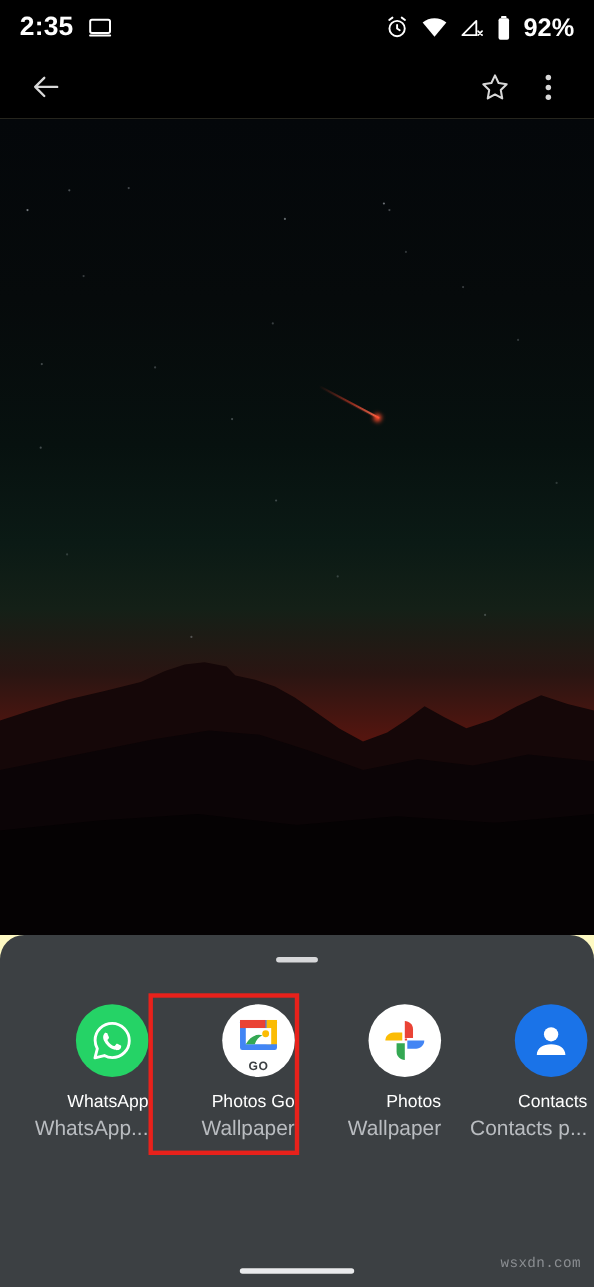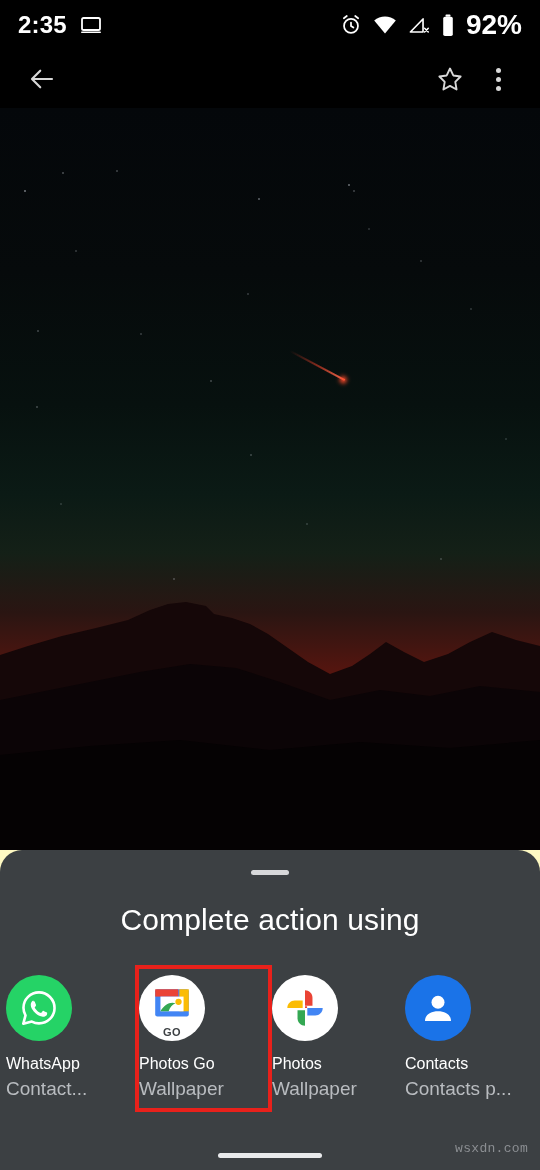--- a/index.html
+++ b/index.html
@@ -23,21 +23,21 @@
     display:flex; align-items:center;
     padding:0 18px;
     z-index:40;
   }
   .sb-left { display:flex; align-items:center; gap:12px; }
   .sb-clock {
     color:#fff; font-size:24px; font-weight:700; letter-spacing:.2px;
     line-height:1;
   }
   .sb-right { margin-left:auto; display:flex; align-items:center; gap:11px; }
-  .sb-pct { color:#fff; font-size:28px; font-weight:700; line-height:1; }
+  .sb-pct { color:#fff; font-size:23px; font-weight:700; line-height:1; }
   .ic { display:block; }
 
   
   .toolbar {
     position:absolute; top:50px; left:0; width:540px; height:58px;
     background:#000;
     display:flex; align-items:center;
     padding:0 18px;
     z-index:35;
   }
@@ -120,21 +120,21 @@
     font-weight:400;
     letter-spacing:.1px;
   }
   .app-row {
     margin-top:30px;
     display:flex;
     padding:0 4px;
   }
   .app-cell {
     flex:1 1 0;
-    display:flex; flex-direction:column; align-items:flex-start;
+    display:flex; flex-direction:column; align-items:flex-end;
     padding:8px 2px 10px;
     cursor:pointer;
     position:relative;
   }
   .app-cell.highlight {
     outline:4px solid #e8211b;
     outline-offset:-2px;
   }
   .app-icon {
     width:66px; height:66px; border-radius:50%;
@@ -284,40 +284,39 @@
                L232 68 L250 74 L268 84 L288 98 L308 112 L330 124 L352 116 L370 104 L386 92
                L404 102 L424 112 L448 104 L470 92 L492 82 L516 90 L540 96 L540 300 L0 300 Z" fill="#150708"></path>
       <path d="M0 150 L40 142 L90 132 L140 122 L190 114 L236 118 L280 132 L330 150
                L380 140 L430 146 L480 136 L540 142 L540 300 L0 300 Z" fill="#0b0406"></path>
       <path d="M0 205 L90 196 L180 190 L270 200 L360 192 L450 198 L540 190 L540 300 L0 300 Z" fill="#050203"></path>
     </svg>
   </div>
 
   <div class="sheet">
     <div class="sheet-handle"></div>
-    <div class="sheet-title">Complete action using</div>
 
     <div class="app-row">
 
       <div class="app-cell">
         <div class="app-icon ic-whatsapp">
           <svg width="44" height="44" viewBox="0 0 32 32">
             <path d="M16 4.6c-6.2 0-11.3 5-11.3 11.2 0 2.0.54 3.92 1.48 5.56L4.6 27.4l6.2-1.52
                      c1.58.86 3.38 1.34 5.2 1.34 6.2 0 11.3-5 11.3-11.2S22.2 4.6 16 4.6z" fill="none" stroke="#fff" stroke-width="1.9" stroke-linejoin="round"></path>
             <path d="M12.0 10.6c-.36 0-.76.14-1.0.5-.3.44-1.0 1.2-1.0 2.74 0 1.54 1.04 3.02 1.18 3.22
                      .14.2 2.02 3.34 5.02 4.5 2.5.96 3.0.78 3.54.72.54-.06 1.76-.72 2.0-1.42
                      .24-.7.24-1.3.18-1.42-.06-.12-.24-.2-.5-.34-.26-.14-1.76-.88-2.04-.98
                      -.28-.1-.48-.14-.68.14-.2.28-.78.98-.96 1.18-.18.2-.36.22-.66.08
                      -.3-.14-1.28-.48-2.44-1.52-.9-.8-1.5-1.8-1.68-2.1-.18-.3-.02-.46.12-.6
                      .14-.14.3-.36.44-.54.14-.18.2-.3.3-.5.1-.2.04-.38-.02-.52
                      -.06-.14-.66-1.62-.9-2.22-.22-.56-.46-.48-.64-.49h-.42z" fill="#fff"></path>
           </svg>
         </div>
         <div class="app-name">WhatsApp</div>
-        <div class="app-sub">Contact...</div>
+        <div class="app-sub">WhatsApp...</div>
       </div>
 
       <div class="app-cell highlight">
         <div class="app-icon ic-white">
           <svg width="42" height="42" viewBox="0 0 40 40" style="margin-top:-7px;">
             <rect x="4" y="5" width="32" height="26" rx="2" fill="#4285f4"></rect>
             <rect x="4" y="5" width="22" height="7" fill="#ea4335"></rect>
             <rect x="27" y="5" width="9" height="21" fill="#fbbc04"></rect>
             <rect x="9" y="12" width="22" height="14" fill="#ffffff"></rect>
             <path d="M9 26c3.6-6.4 9.2-9.4 14.4-7.6-3.2 1.2-5.4 3.8-6.6 7.6H9z" fill="#34a853"></path>

